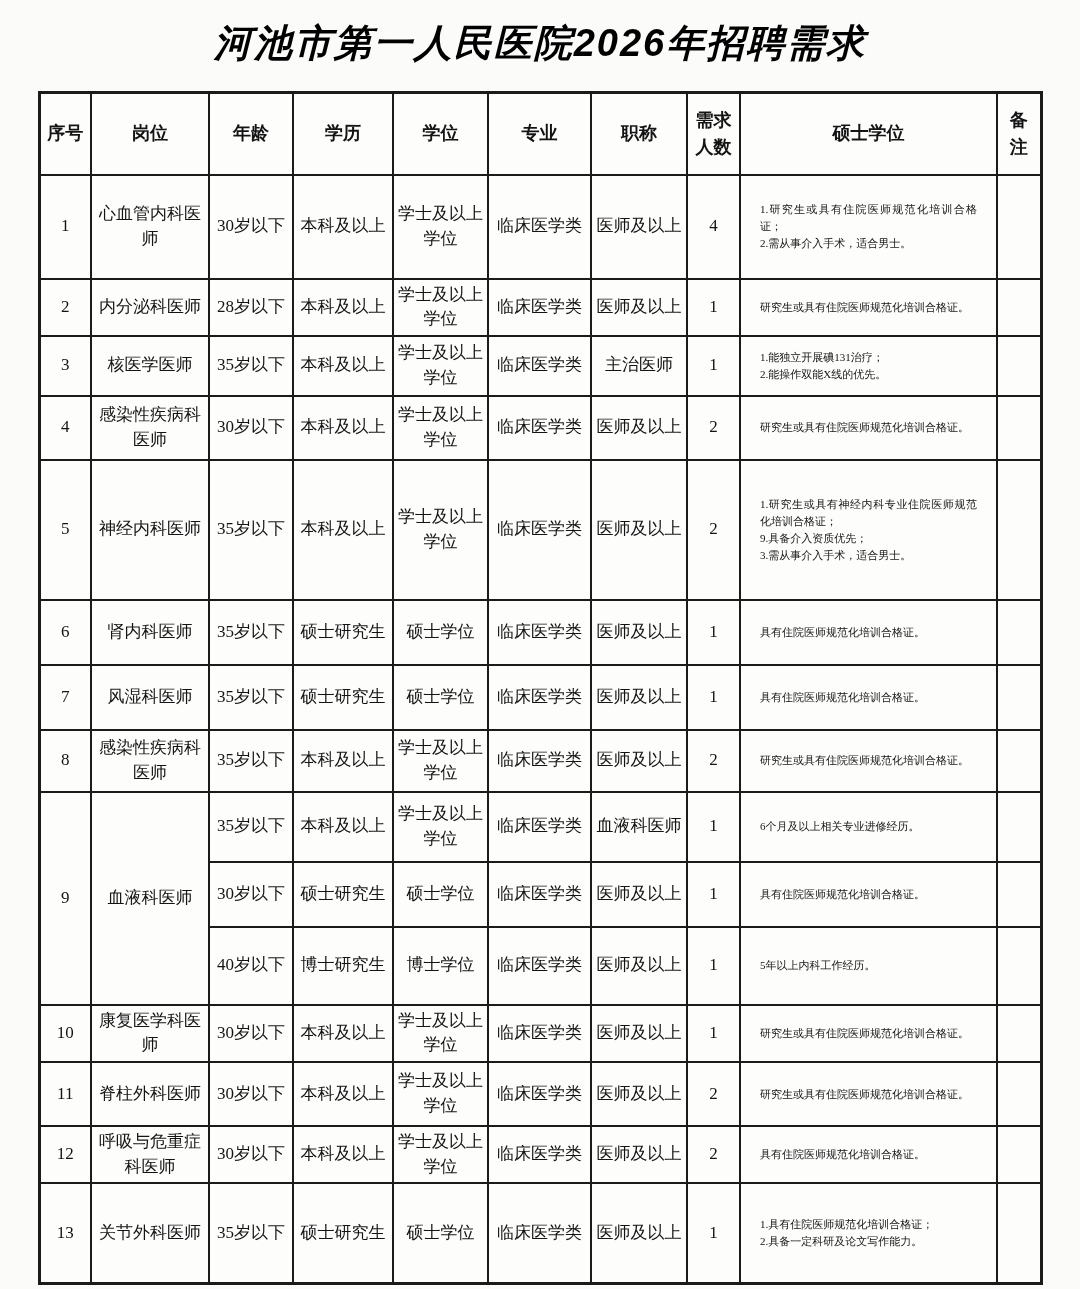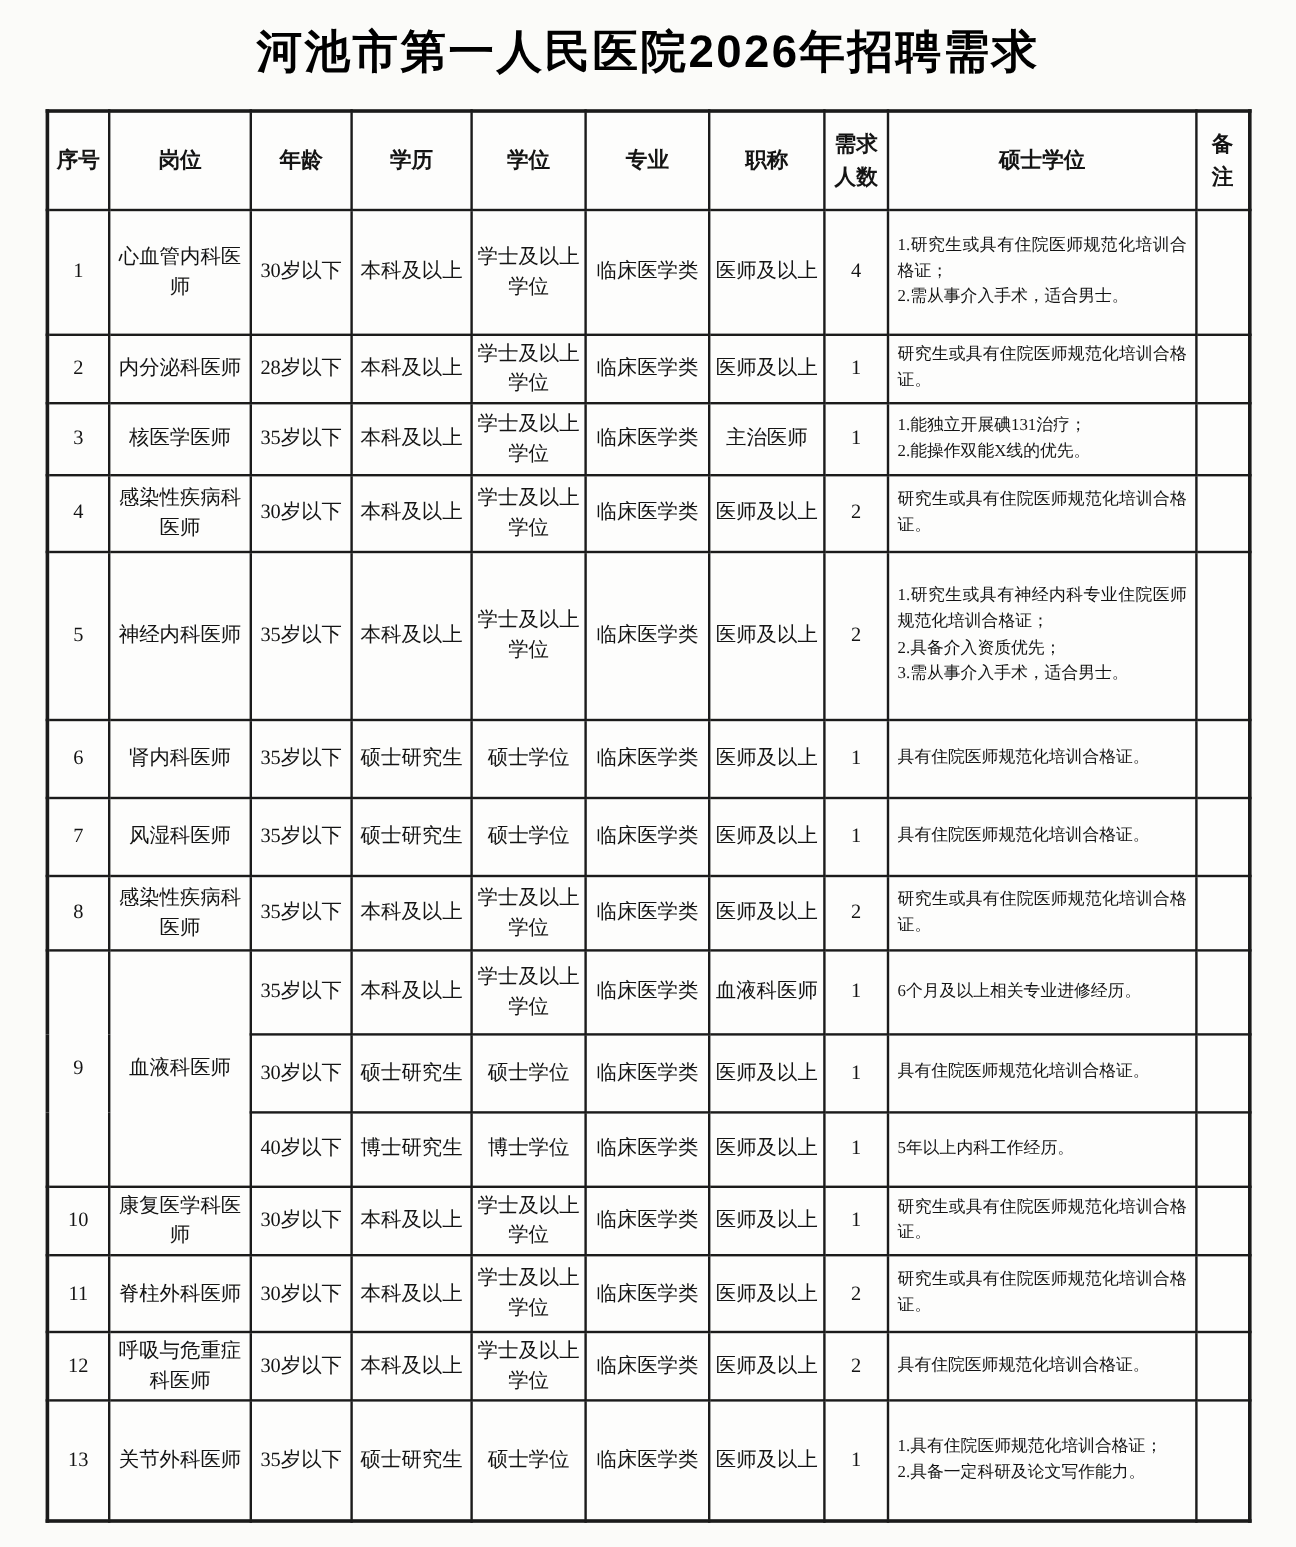--- a/index.html
+++ b/index.html
@@ -16,20 +16,21 @@
     overflow: hidden;
   }
   .page-title {
     text-align: center;
     font-family: "Liberation Sans", "DejaVu Sans", sans-serif;
     font-weight: 800;
     font-size: 38px;
     letter-spacing: 2px;
     color: #000;
     margin-bottom: 22px;
+    font-style: italic;
   }
   table.recruit {
     width: 1002px;
     margin: 0 auto;
     border-collapse: collapse;
     table-layout: fixed;
     border: 3px solid #1b1b1b;
     background: #fdfdfc;
   }
   th, td {
@@ -44,22 +45,22 @@
   th {
     font-weight: bold;
     font-size: 18px;
     white-space: pre-line;
     line-height: 1.5;
   }
   td.cond {
     text-align: left;
     text-align: justify;
     white-space: pre-line;
-    padding: 3px 7px;
-    font-size: 14px;
+    padding: 3px 19px;
+    font-size: 11px;
     line-height: 1.55;
   }
   col.c-no     { width: 52px;  }
   col.c-pos    { width: 118px; }
   col.c-age    { width: 84px;  }
   col.c-edu    { width: 100px; }
   col.c-deg    { width: 95px;  }
   col.c-major  { width: 103px; }
   col.c-title  { width: 96px;  }
   col.c-count  { width: 53px;  }
@@ -161,21 +162,21 @@
       <tr style="height:140px">
         <td>5</td>
         <td>神经内科医师</td>
         <td>35岁以下</td>
         <td>本科及以上</td>
         <td>学士及以上学位</td>
         <td>临床医学类</td>
         <td>医师及以上</td>
         <td>2</td>
         <td class="cond">1.研究生或具有神经内科专业住院医师规范化培训合格证；
-2.具备介入资质优先；
+9.具备介入资质优先；
 3.需从事介入手术，适合男士。</td>
         <td></td>
       </tr>
 
       <tr style="height:65px">
         <td>6</td>
         <td>肾内科医师</td>
         <td>35岁以下</td>
         <td>硕士研究生</td>
         <td>硕士学位</td>
@@ -229,21 +230,21 @@
         <td>30岁以下</td>
         <td>硕士研究生</td>
         <td>硕士学位</td>
         <td>临床医学类</td>
         <td>医师及以上</td>
         <td>1</td>
         <td class="cond">具有住院医师规范化培训合格证。</td>
         <td></td>
       </tr>
 
-      <tr style="height:62px">
+      <tr style="height:78px">
         <td>40岁以下</td>
         <td>博士研究生</td>
         <td>博士学位</td>
         <td>临床医学类</td>
         <td>医师及以上</td>
         <td>1</td>
         <td class="cond">5年以上内科工作经历。</td>
         <td></td>
       </tr>
 

